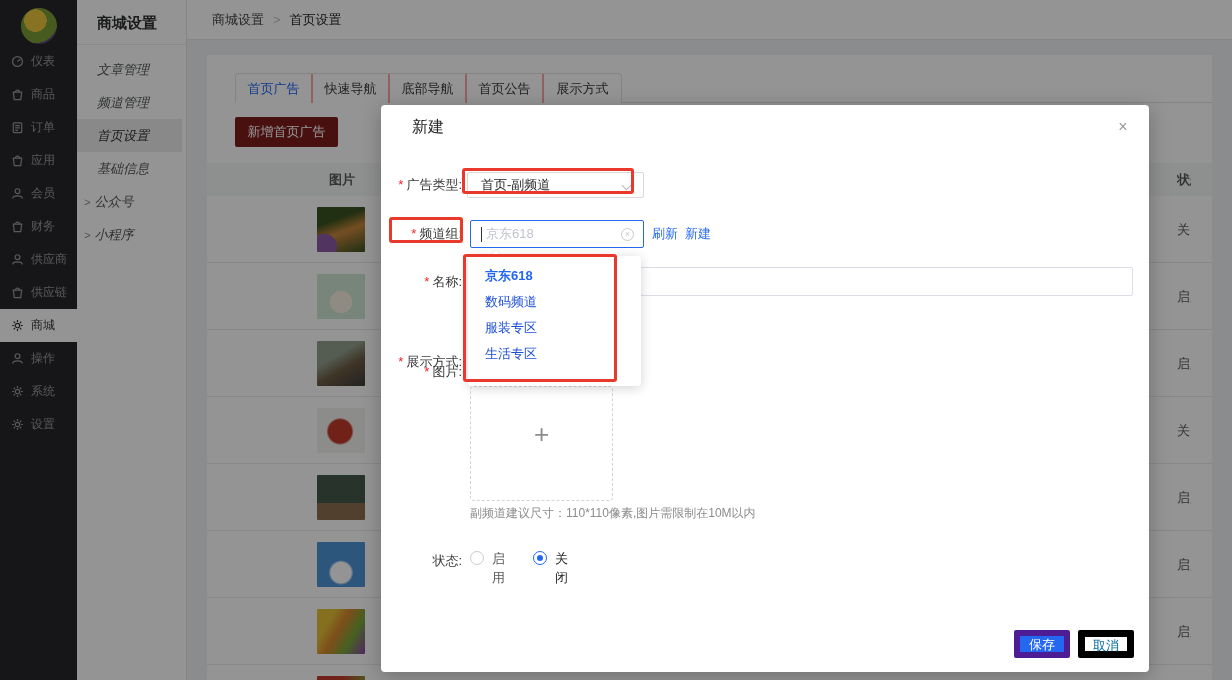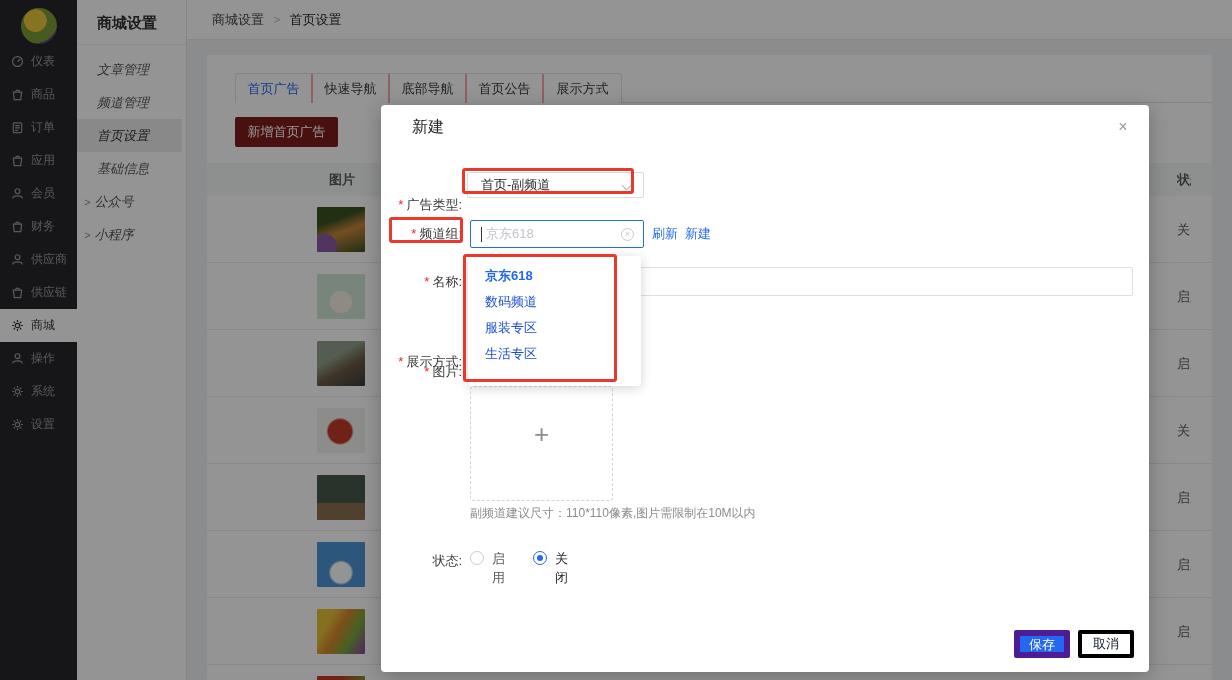--- a/index.html
+++ b/index.html
@@ -96,21 +96,21 @@
   .radio-row { position:absolute; left:89px; top:444px; height:20px; }
   .radio { position:absolute; top:2px; width:14px; height:14px; border-radius:50%; background:#fff; }
   .radio.off { border:1px solid #ccc; left:0; }
   .radio.on  { border:1px solid #2468f2; left:63px; }
   .radio.on::after { content:""; position:absolute; left:3px; top:3px; width:6px; height:6px; border-radius:50%; background:#2468f2; }
   .radio-lbl { position:absolute; top:0; font-size:13px; line-height:19px; cursor:pointer; }
   .rl1 { left:22px; color:#595959; }
   .rl2 { left:85px; color:#262626; }
   .btn { position:absolute; top:525px; width:56px; height:28px; border-radius:2px; font-size:13px; cursor:pointer; font-family:inherit; }
   .btn-save { left:633px; background:#2468f2; border:6px solid #4c1d95; color:#fff; }
-  .btn-cancel { left:697px; background:#fff; border:4px solid #000000; color:#0f172a; }
+  .btn-cancel { left:697px; background:#fff; border:7px solid #000000; color:#0369a1; }
 
   
   .dropdown { position:absolute; left:468px; top:256px; width:173px; height:130px; background:#fff; border-radius:4px;
               box-shadow:0 2px 12px rgba(0,0,0,.18); z-index:30; }
   .dd-arrow { position:absolute; left:24px; top:-4px; width:8px; height:8px; background:#fff; transform:rotate(45deg);
               box-shadow:-1px -1px 1px rgba(0,0,0,.05); }
   .dd-opt { height:26px; line-height:26px; padding-left:17px; font-size:13px; color:#1d4ed8; cursor:pointer; }
   .dd-opt.selected { color:#2468f2; font-weight:bold; }
   .dd-opts { padding-top:7px; }
 
@@ -285,21 +285,21 @@
       </div>
     </div>
   </div>
 
   <div class="mask"></div>
 
   <div class="modal">
     <div class="modal-title">新建</div>
     <div class="modal-close">×</div>
 
-    <div class="flabel" style="top:71px;margin-top:20px;"><span class="req">*</span><span>广告类型:</span></div>
+    <div class="flabel" style="top:71px;"><span class="req">*</span><span>广告类型:</span></div>
     <div class="sel">
       <span>首页-副频道</span>
       <i class="sel-caret"></i>
     </div>
 
     <div class="flabel" style="top:120px;"><span class="req">*</span><span>频道组:</span></div>
     <div class="inp">
       <i class="caret-bar"></i>
       <span style="margin-left:3px;" title="京东618">京东618</span>
       <i class="clear-ic">×</i>

